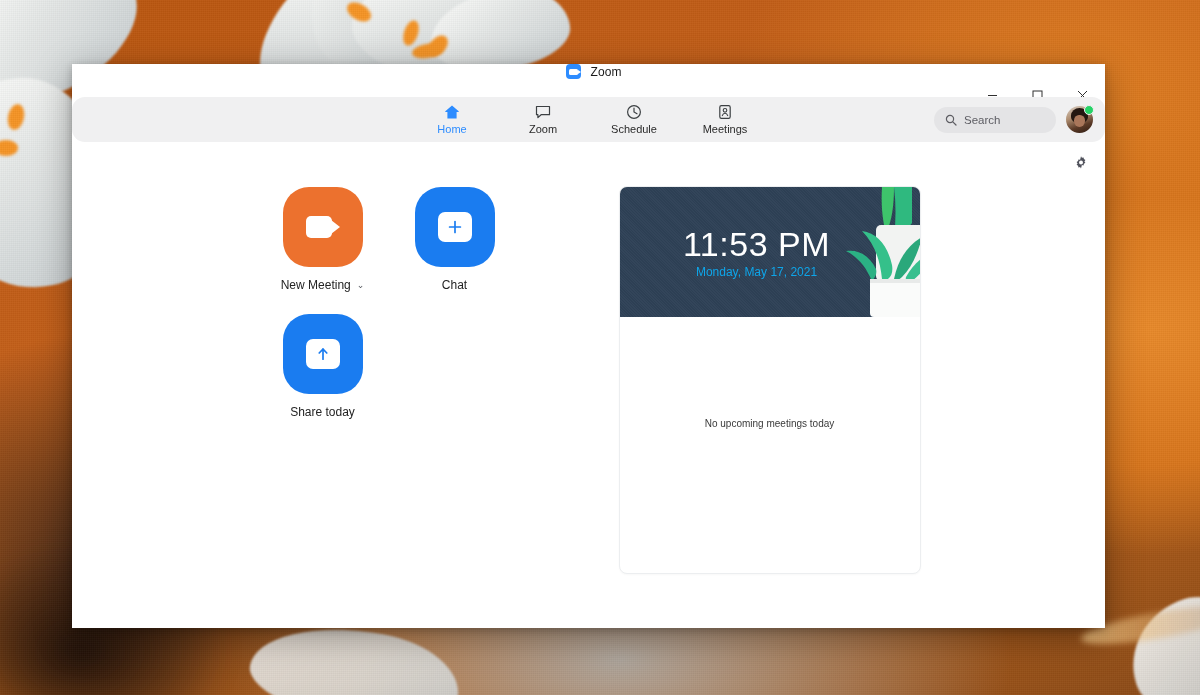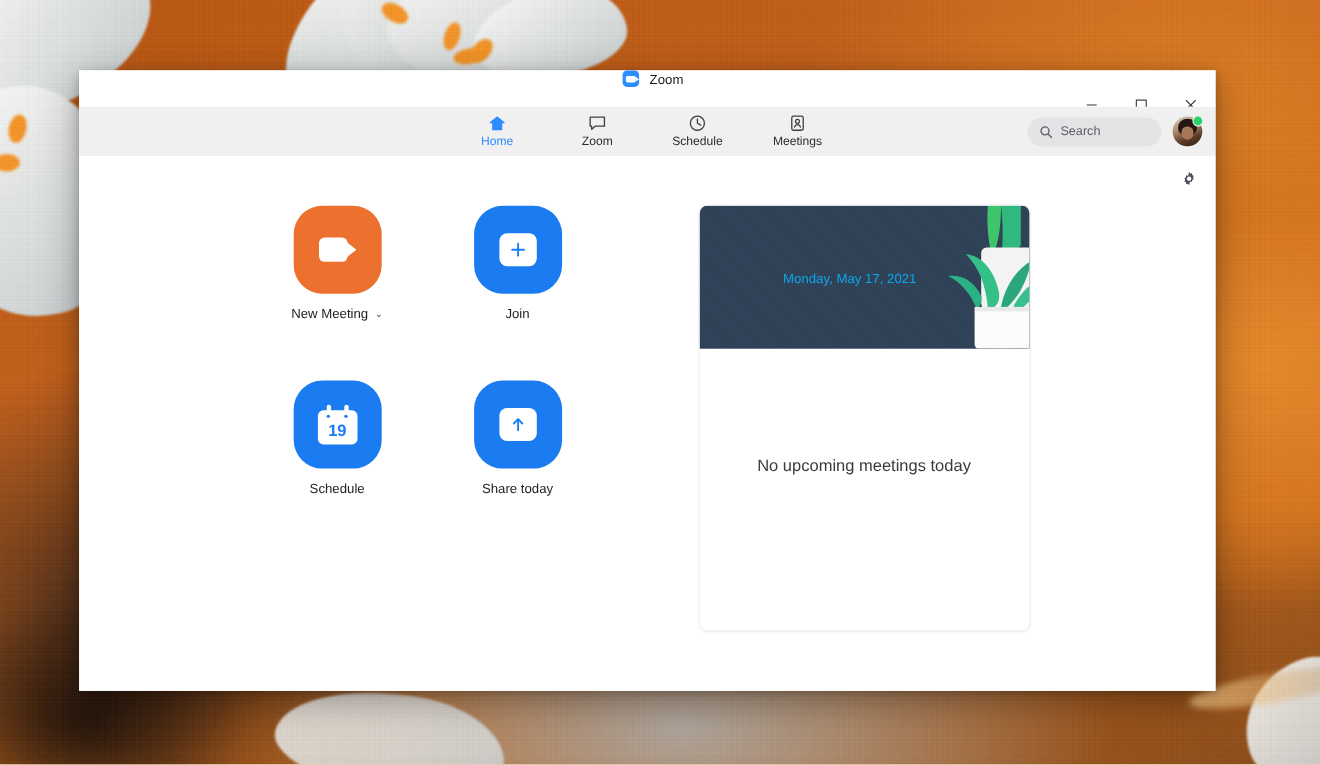--- a/index.html
+++ b/index.html
@@ -93,20 +93,21 @@
   .win-controls { margin-left:auto; display:flex; height:33px; }
   .win-btn {
     width:45px; height:33px; display:flex; align-items:center; justify-content:center;
     color:#303030;
   }
 
   
   .toolbar {
     height:45px; background:#f0f0f1; display:flex; align-items:center;
     position:relative;
+    border-radius:13px;
   }
   .nav-tabs {
     position:absolute; left:50%; transform:translateX(-50%);
     display:flex; gap:29px; align-items:flex-start; top:5px;
   }
   .tab {
     display:flex; flex-direction:column; align-items:center; gap:2px;
     width:62px; cursor:pointer;
   }
   .tab .ico { height:19px; display:flex; align-items:center; justify-content:center; color:#3c4043; }
@@ -151,21 +152,21 @@
     color:#50525c;
   }
 
   .stage {
     display:flex; justify-content:center; gap:98px; padding-top:44px;
   }
 
   .actions-grid {
     display:grid; grid-template-columns:repeat(2, 132px);
     column-gap:0; row-gap:0;
-    align-content:start; padding-top:1px;gap:32px;
+    align-content:start; padding-top:1px;
   }
   .action {
     display:flex; flex-direction:column; align-items:center; cursor:pointer;
     width:132px; margin-bottom:22px;
   }
   .tile {
     width:80px; height:80px; border-radius:26px;
     display:flex; align-items:center; justify-content:center;
   }
   .tile.orange { background:#ec712e; }
@@ -227,21 +228,21 @@
     position:relative; z-index:2; margin-right:26px; line-height:38px;
   }
   .clock-date {
     font-size:12px; color:#0ea5e9; position:relative; z-index:2;
     margin-right:26px; margin-top:2px;
   }
   .plant { position:absolute; right:0; top:0; width:82px; height:130px; z-index:1; }
 
   .meet-empty {
     flex:1; display:flex; align-items:center; justify-content:center;
-    font-size:15px; color:#3a3a3a; padding-bottom:44px;
+    font-size:10px; color:#3a3a3a; padding-bottom:44px;
   }
 </style>
 </head>
 <body>
 
 <div id="desktop">
   <div class="wp wp-base"></div>
   <div class="wp petal p5"></div>
   <div class="wp petal p6"></div>
   <div class="wp petal p1"></div>
@@ -377,40 +378,24 @@
           <div class="action">
             <div class="tile blue">
               <div class="white-chip">
                 <svg width="16" height="16" viewBox="0 0 16 16">
                   <line x1="8" y1="2.6" x2="8" y2="13.4" stroke="currentColor" stroke-width="1.7" stroke-linecap="round"></line>
                   <line x1="2.6" y1="8" x2="13.4" y2="8" stroke="currentColor" stroke-width="1.7" stroke-linecap="round"></line>
                 </svg>
               </div>
             </div>
             <div class="action-label">
-              <span>Join</span>
+              <span>Chat</span>
             </div>
           </div>
 
-          <div class="action">
-            <div class="tile blue">
-              <div class="cal-glyph">
-                <div class="cal-ring l"></div>
-                <div class="cal-ring r"></div>
-                <div class="cal-body">
-                  <span class="cal-num">19</span>
-                </div>
-                <div class="cal-dot l"></div>
-                <div class="cal-dot r"></div>
-              </div>
-            </div>
-            <div class="action-label">
-              <span>Schedule</span>
-            </div>
-          </div>
 
           <div class="action">
             <div class="tile blue">
               <div class="white-chip">
                 <svg width="16" height="16" viewBox="0 0 16 16">
                   <line x1="8" y1="13.2" x2="8" y2="3.2" stroke="currentColor" stroke-width="1.7" stroke-linecap="round"></line>
                   <path d="M4.2 7 8 3.1 11.8 7" fill="none" stroke="currentColor" stroke-width="1.7" stroke-linecap="round" stroke-linejoin="round"></path>
                 </svg>
               </div>
             </div>
@@ -428,20 +413,21 @@
               <path d="M44 0h12c0 18-2 34-8 46-4-14-5-30-4-46z" fill="#3ec46b"></path>
               <path d="M56 0h18v36c-6 8-12 12-18 14 2-16 2-34 0-50z" fill="#2fb97f"></path>
               <rect x="38" y="38" width="52" height="56" rx="5" fill="#f2f3f2"></rect>
               <path d="M34 94c-6-14-14-24-26-30 14-2 24 6 30 18 1 4 0 8-4 12z" fill="#2bb184"></path>
               <path d="M44 92c-2-20-8-36-20-48 16 2 26 16 30 34 1 6 0 11-4 14z" fill="#35c08a"></path>
               <path d="M56 92c4-20 14-34 28-42-4 16-10 30-20 40-3 3-6 4-8 2z" fill="#2aa87b"></path>
               <path d="M68 90c8-14 18-22 30-26-6 12-14 22-24 30-4 2-7 0-6-4z" fill="#37bf8e"></path>
               <rect x="32" y="92" width="64" height="38" rx="4" fill="#fafbfa"></rect>
               <rect x="32" y="92" width="64" height="4" fill="#e8eae9"></rect>
             </svg>
+            <div class="clock-time">11:53 PM</div>
             <div class="clock-date">Monday, May 17, 2021</div>
           </div>
           <div class="meet-empty">No upcoming meetings today</div>
         </div>
 
       </div>
     </div>
 
   </div>
 </div>

